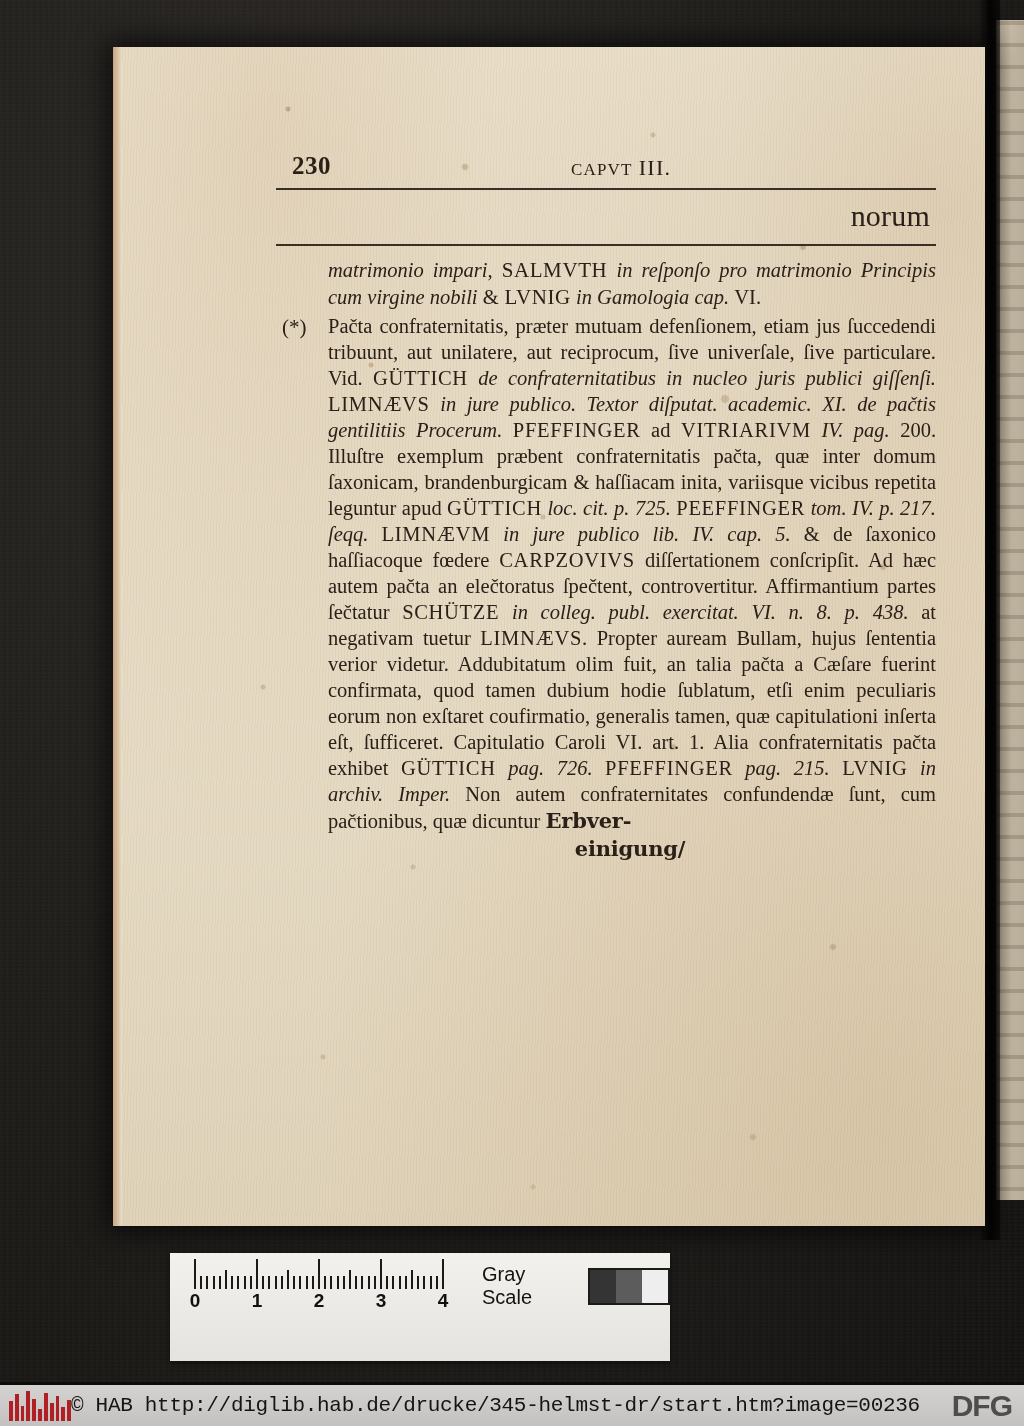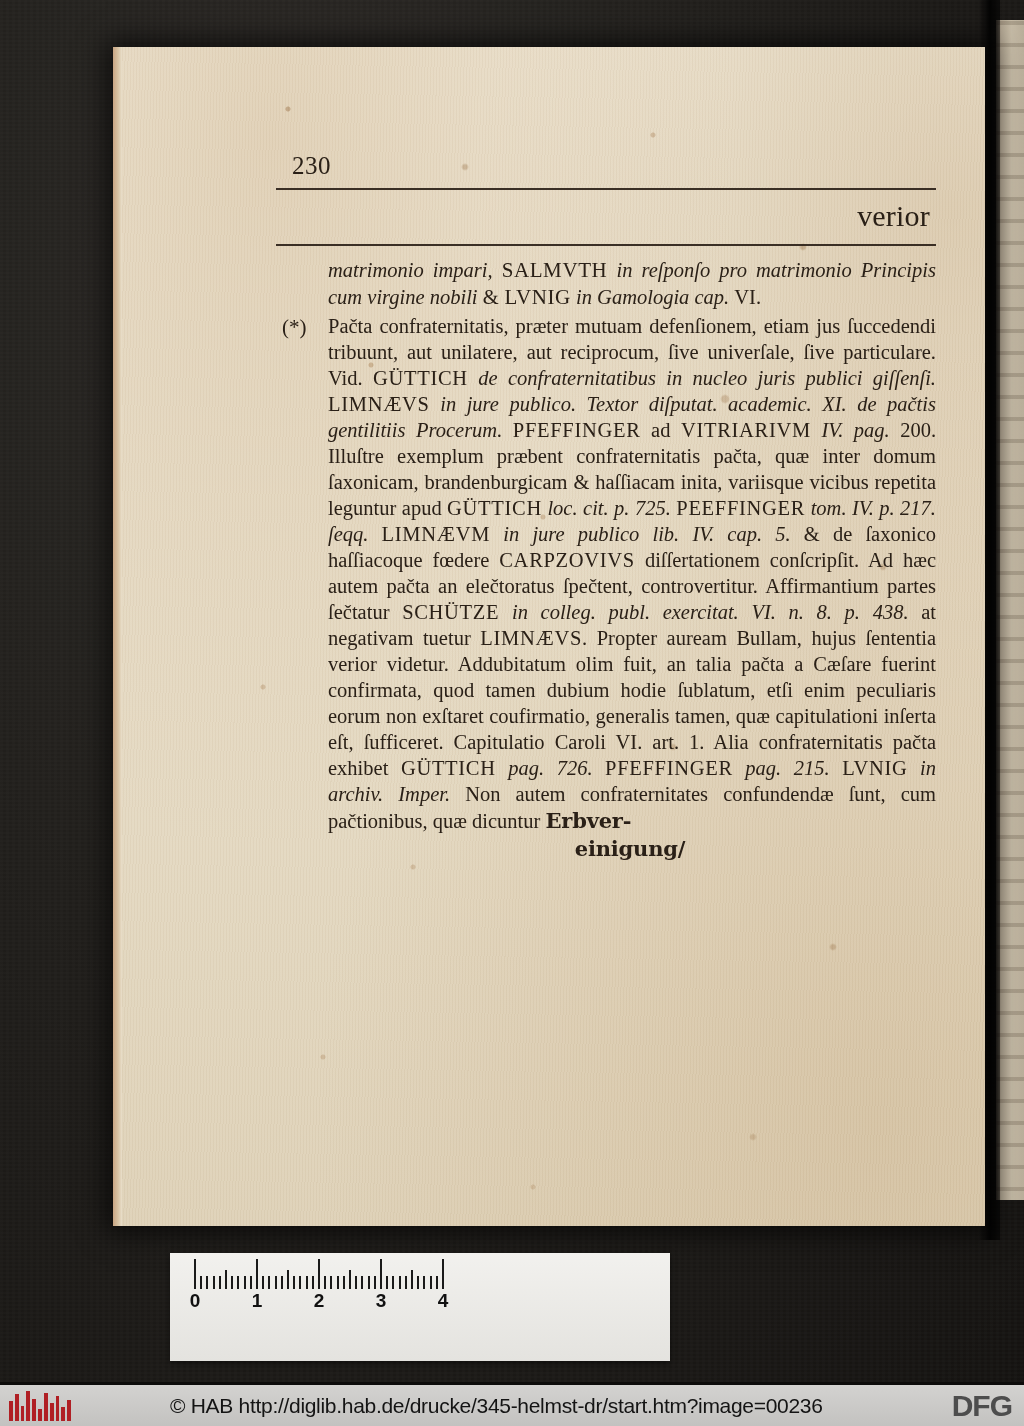--- a/index.html
+++ b/index.html
@@ -112,20 +112,21 @@
 
   
   #page-header {
     position: relative;
     height: 34px;
   }
   #page-number {
     position: absolute; left: 16px; top: 0;
     font-size: 25px;
     letter-spacing: .5px;
+    font-weight: bold;
   }
   #chapter-heading {
     position: absolute; left: 0; right: 0; top: 3px;
     text-align: center;
     font-size: 20px;
     letter-spacing: 1.2px;
     padding-left: 30px;
   }
   #chapter-heading .cap-small { font-size: 17px; }
   #chapter-heading .cap-large { font-size: 22px; }
@@ -292,22 +293,22 @@
     display: flex;
     align-items: flex-end;
     gap: 2px;
   }
   .hab-bar {
     width: 4px;
     background: #b01f24;
   }
   #footer-credit {
     flex: 1;
-    text-align: center;
-    font-family: Liberation Sans, sans-serif;
+    text-align: left;
+    font-family: Liberation Mono, monospace;
     font-size: 21px;
     color: #141414;
     letter-spacing: -.3px;
     padding-right: 30px;
   }
   #dfg-logo {
     font-family: "Liberation Sans", sans-serif;
     font-weight: 700;
     font-size: 30px;
     color: #4d4d4d;
@@ -336,26 +337,30 @@
 <div id="book-leaf">
   <div id="leaf-paper-tone"></div>
   <div id="leaf-foxing"></div>
   <div id="leaf-grain"></div>
   <div id="leaf-edge-left"></div>
 
   <div id="text-column">
 
     <div id="page-header">
       <div id="page-number">230</div>
+      <div id="chapter-heading">
+        <span class="cap-small">CAPVT</span>
+        <span class="cap-large">III.</span>
+      </div>
     </div>
 
     <div class="rule" id="rule-top"></div>
 
     <div id="title-block">
-      <div id="title-line-2">verior</div>
+      <div id="title-line-2">norum</div>
     </div>
 
     <div class="rule" id="rule-mid"></div>
 
     <div id="lead-paragraph"><span>matrimonio impari, </span><span class="sc">SALMVTH</span><span> in reſponſo pro matrimonio Principis cum virgine nobili </span><span class="rm">&amp;</span><span class="sc"> LVNIG</span><span> in Gamologia cap. </span><span class="rm">VI.</span></div>
 
     <div id="note-paragraph">
       <span id="note-marker">(*)</span>
       <p><span>Pačta confraternitatis, præter mutuam defenſionem, etiam jus ſuccedendi tribuunt, aut unilatere, aut reciprocum, ſive univerſale, ſive particulare. Vid. </span><span class="sc">GÜTTICH</span><span class="it"> de confraternitatibus in nucleo juris publici giſſenſi. </span><span class="sc">LIMNÆVS</span><span class="it"> in jure publico. Textor diſputat. academic. XI. de pačtis gentilitiis Procerum. </span><span class="sc">PFEFFINGER</span><span> ad </span><span class="sc">VITRIARIVM</span><span class="it"> IV. pag. </span><span>200. Illuſtre exemplum præbent confraternitatis pačta, quæ inter domum ſaxonicam, brandenburgicam &amp; haſſiacam inita, variisque vicibus repetita leguntur apud </span><span class="sc">GÜTTICH</span><span class="it"> loc. cit. p. 725. </span><span class="sc">PEEFFINGER</span><span class="it"> tom. IV. p. 217. ſeqq. </span><span class="sc">LIMNÆVM</span><span class="it"> in jure publico lib. IV. cap. 5. </span><span>&amp; de ſaxonico haſſiacoque fœdere </span><span class="sc">CARPZOVIVS</span><span> diſſertationem conſcripſit. Ad hæc autem pačta an elečtoratus ſpečtent, controvertitur. Affirmantium partes ſečtatur </span><span class="sc">SCHÜTZE</span><span class="it"> in colleg. publ. exercitat. VI. n. 8. p. 438. </span><span>at negativam tuetur </span><span class="sc">LIMNÆVS</span><span>. Propter auream Bullam, hujus ſententia verior videtur. Addubitatum olim fuit, an talia pačta a Cæſare fuerint confirmata, quod tamen dubium hodie ſublatum, etſi enim peculiaris eorum non exſtaret coufirmatio, generalis tamen, quæ capitulationi inſerta eſt, ſufficeret. Capitulatio Caroli VI. art. 1. Alia confraternitatis pačta exhibet </span><span class="sc">GÜTTICH</span><span class="it"> pag. 726. </span><span class="sc">PFEFFINGER</span><span class="it"> pag. 215. </span><span class="sc">LVNIG</span><span class="it"> in archiv. Imper. </span><span>Non autem confraternitates confundendæ ſunt, cum pačtionibus, quæ dicuntur </span><span class="frak">Erbver‐</span><span id="note-tail" class="frak">einigung/</span></p>
     </div>
@@ -410,20 +415,28 @@
           <div class="tick major" style="left: 252px;"></div>
         </div>
       <div id="ruler-labels">
           <div class="ruler-label" style="left: 5px;">0</div>
           <div class="ruler-label" style="left: 67px;">1</div>
           <div class="ruler-label" style="left: 129px;">2</div>
           <div class="ruler-label" style="left: 191px;">3</div>
           <div class="ruler-label" style="left: 253px;">4</div>
         </div>
     </div>
+    <div id="gray-scale-group">
+      <div id="gray-scale-label">Gray Scale</div>
+      <div id="gray-swatches">
+          <div class="swatch" style="background: rgb(52, 52, 52);"></div>
+          <div class="swatch" style="background: rgb(92, 92, 92);"></div>
+          <div class="swatch" style="background: rgb(238, 238, 238);"></div>
+        </div>
+    </div>
   </div>
 </div>
 
 <div id="footer-topline"></div>
 <div id="footer-bar">
   <div id="hab-logo">
       <div class="hab-bar" style="height: 20px; background: rgb(176, 31, 36);"></div>
       <div class="hab-bar" style="height: 27px; background: rgb(176, 31, 36);"></div>
       <div class="hab-bar" style="height: 15px; background: rgb(176, 31, 36);"></div>
       <div class="hab-bar" style="height: 30px; background: rgb(176, 31, 36);"></div>

